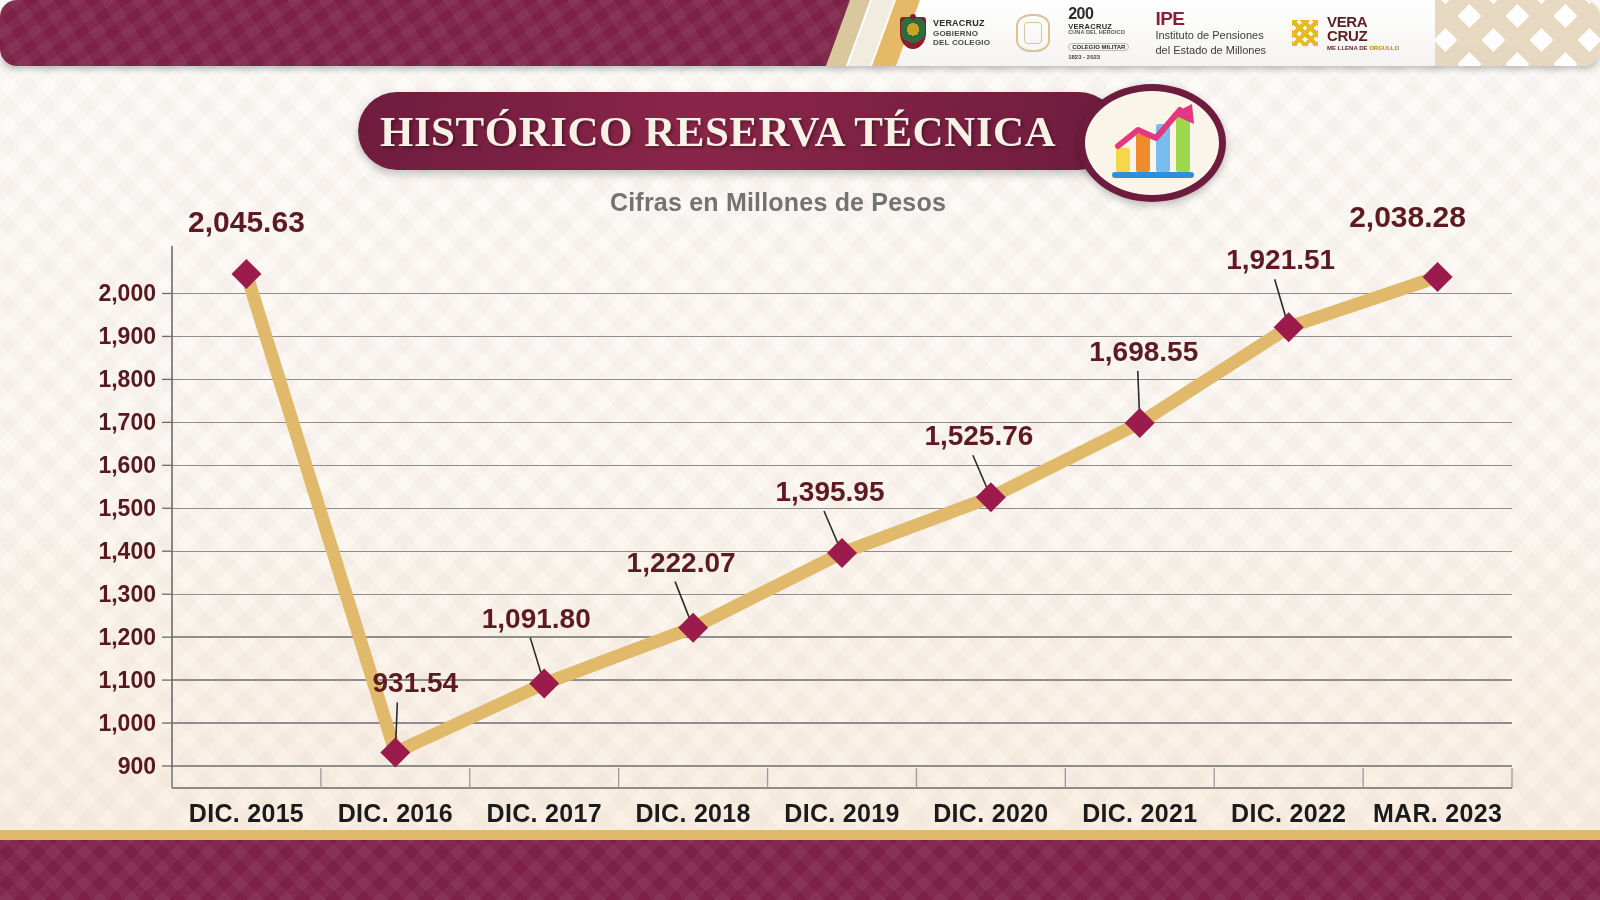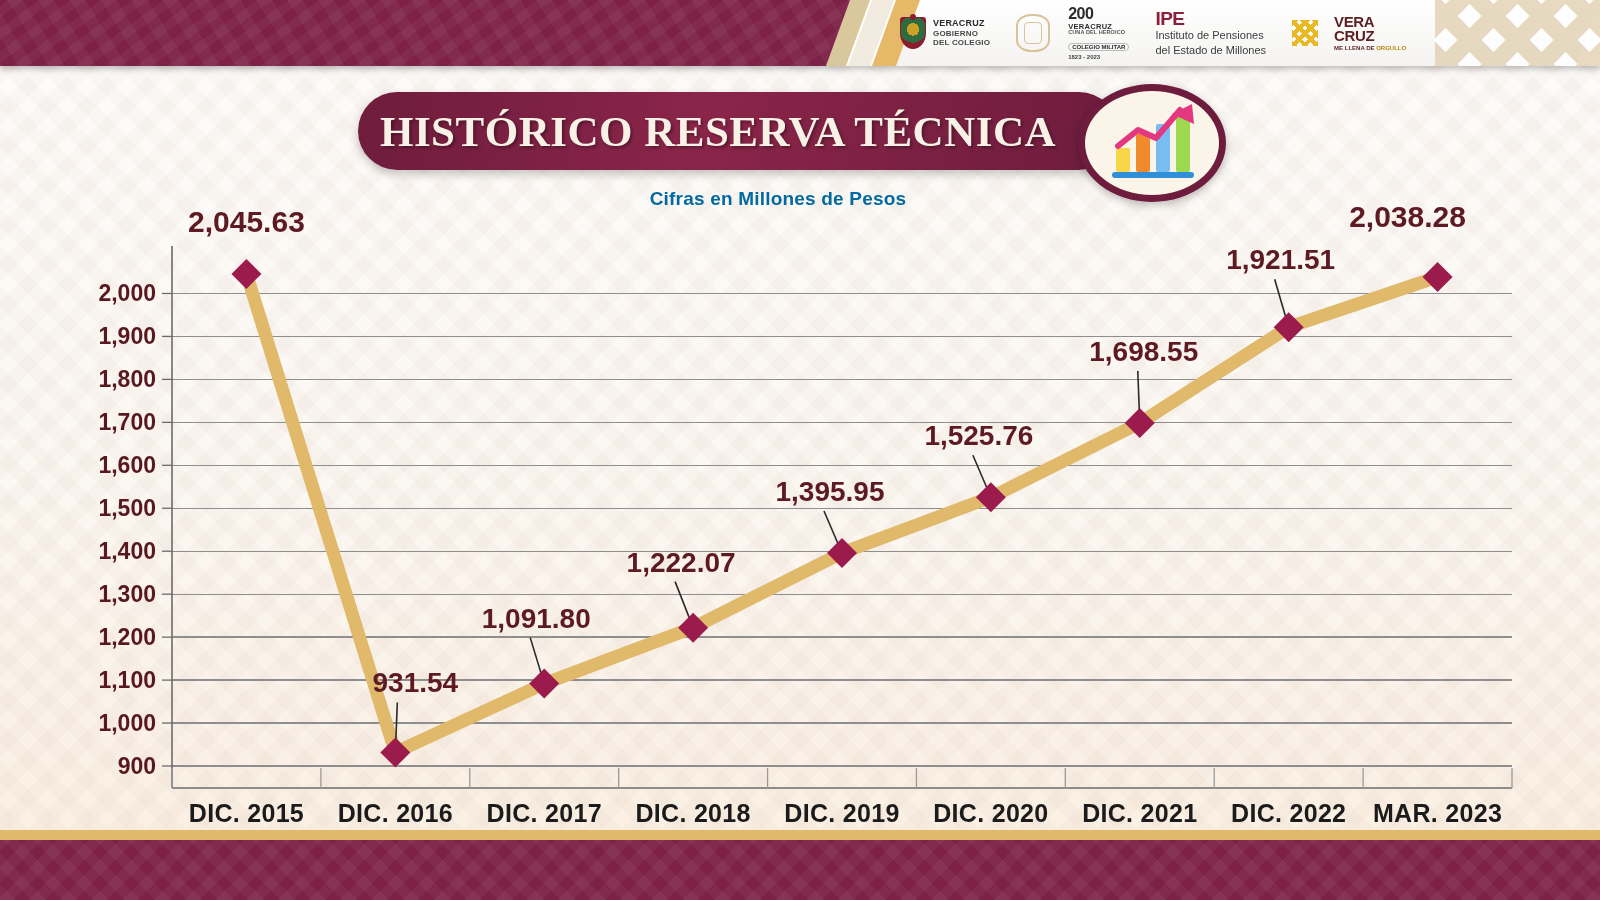--- a/index.html
+++ b/index.html
@@ -17,20 +17,21 @@
       repeating-linear-gradient(-45deg, rgba(190,160,150,.055) 0 14px, rgba(0,0,0,0) 14px 28px),
       linear-gradient(180deg, #fdfcfa 0%, #fbf7f1 55%, #faeee0 100%);
   }
 
   
   .topbar {
     position:absolute; left:0; top:0; width:1600px; height:66px;
     overflow:hidden; z-index:20;
     box-shadow:0 3px 6px rgba(0,0,0,.25);
     background:#fff;
+    border-radius:17px;
   }
   .topbar-maroon {
     position:absolute; left:0; top:0; width:880px; height:66px;
     background:
       repeating-linear-gradient(45deg, rgba(255,255,255,.045) 0 11px, rgba(0,0,0,0) 11px 22px),
       repeating-linear-gradient(-45deg, rgba(255,255,255,.045) 0 11px, rgba(0,0,0,0) 11px 22px),
       #7d2146;
     transform:skewX(-20deg); transform-origin:top left; left:-20px;
   }
   .stripe { position:absolute; top:0; height:66px; transform:skewX(-20deg); }
@@ -72,21 +73,21 @@
   }
   .bicent-frame:before{content:"";position:absolute;inset:6px;border:1.5px solid #d8c39a;border-radius:4px;}
   .bicent-t { text-align:left; line-height:1.05; }
   .bicent-t .n { font-size:16px; font-weight:900; color:#2b2b2b; letter-spacing:-.5px; }
   .bicent-t .l1 { font-size:7.5px; font-weight:800; color:#2b2b2b; letter-spacing:.3px; }
   .bicent-t .l2 { font-size:5.5px; font-weight:700; color:#555; letter-spacing:.1px; }
   .bicent-t .l3 { font-size:6px; font-weight:800; color:#2b2b2b; border:1px solid #bbb; border-radius:7px; padding:0 3px; display:inline-block; margin-top:1px;}
   .bicent-t .l4 { font-size:6px; font-weight:700; color:#444; margin-top:1px; }
   .ipe-t .ipe { font-size:19px; font-weight:700; color:#8c1d3d; line-height:1; letter-spacing:-.5px; }
   .ipe-t .sub { font-size:11px; color:#3c3c3c; line-height:1.3; font-weight:400; }
-  .vc { display:flex; align-items:center; gap:16px; }
+  .vc { display:flex; align-items:center; gap:9px; }
   .vc-dots {
     width:26px; height:26px; flex:none;
     background:
       repeating-linear-gradient(45deg,#e8b923 0 4px,rgba(0,0,0,0) 4px 8px),
       repeating-linear-gradient(-45deg,#e8b923 0 4px,rgba(0,0,0,0) 4px 8px);
   }
   .vc-t .v1 { font-size:15px; font-weight:900; color:#5b1f23; line-height:.92; letter-spacing:-.4px;}
   .vc-t .v2 { font-size:6px; font-weight:700; color:#5b1f23; margin-top:2px; }
   .vc-t .v2 b { color:#b8860b; }
 
@@ -105,21 +106,21 @@
     white-space:nowrap; padding-right:40px;
   }
   .title-badge {
     position:absolute; left:1078px; top:-8px; width:148px; height:118px;
     border-radius:50%; background:#faf5e8;
     border:7px solid #6e1c3d; box-shadow:0 3px 8px rgba(0,0,0,.25);
     display:flex; align-items:center; justify-content:center;
   }
   .subtitle {
     position:absolute; left:0; top:96px; width:1556px; text-align:center;
-    font-size:19px; font-weight:800; color:#0369a1; letter-spacing:.2px;
+    font-size:25px; font-weight:800; color:#737373; letter-spacing:.2px;
   }
 
   
   .chart-area { position:absolute; left:0; top:0; width:1600px; height:900px; z-index:5; }
   .chart-svg { position:absolute; left:0; top:0; }
   .ylabel {
     font-family:"Liberation Sans", sans-serif;
     font-size:23px; font-weight:800; fill:#57181f;
   }
   .xlabel {

